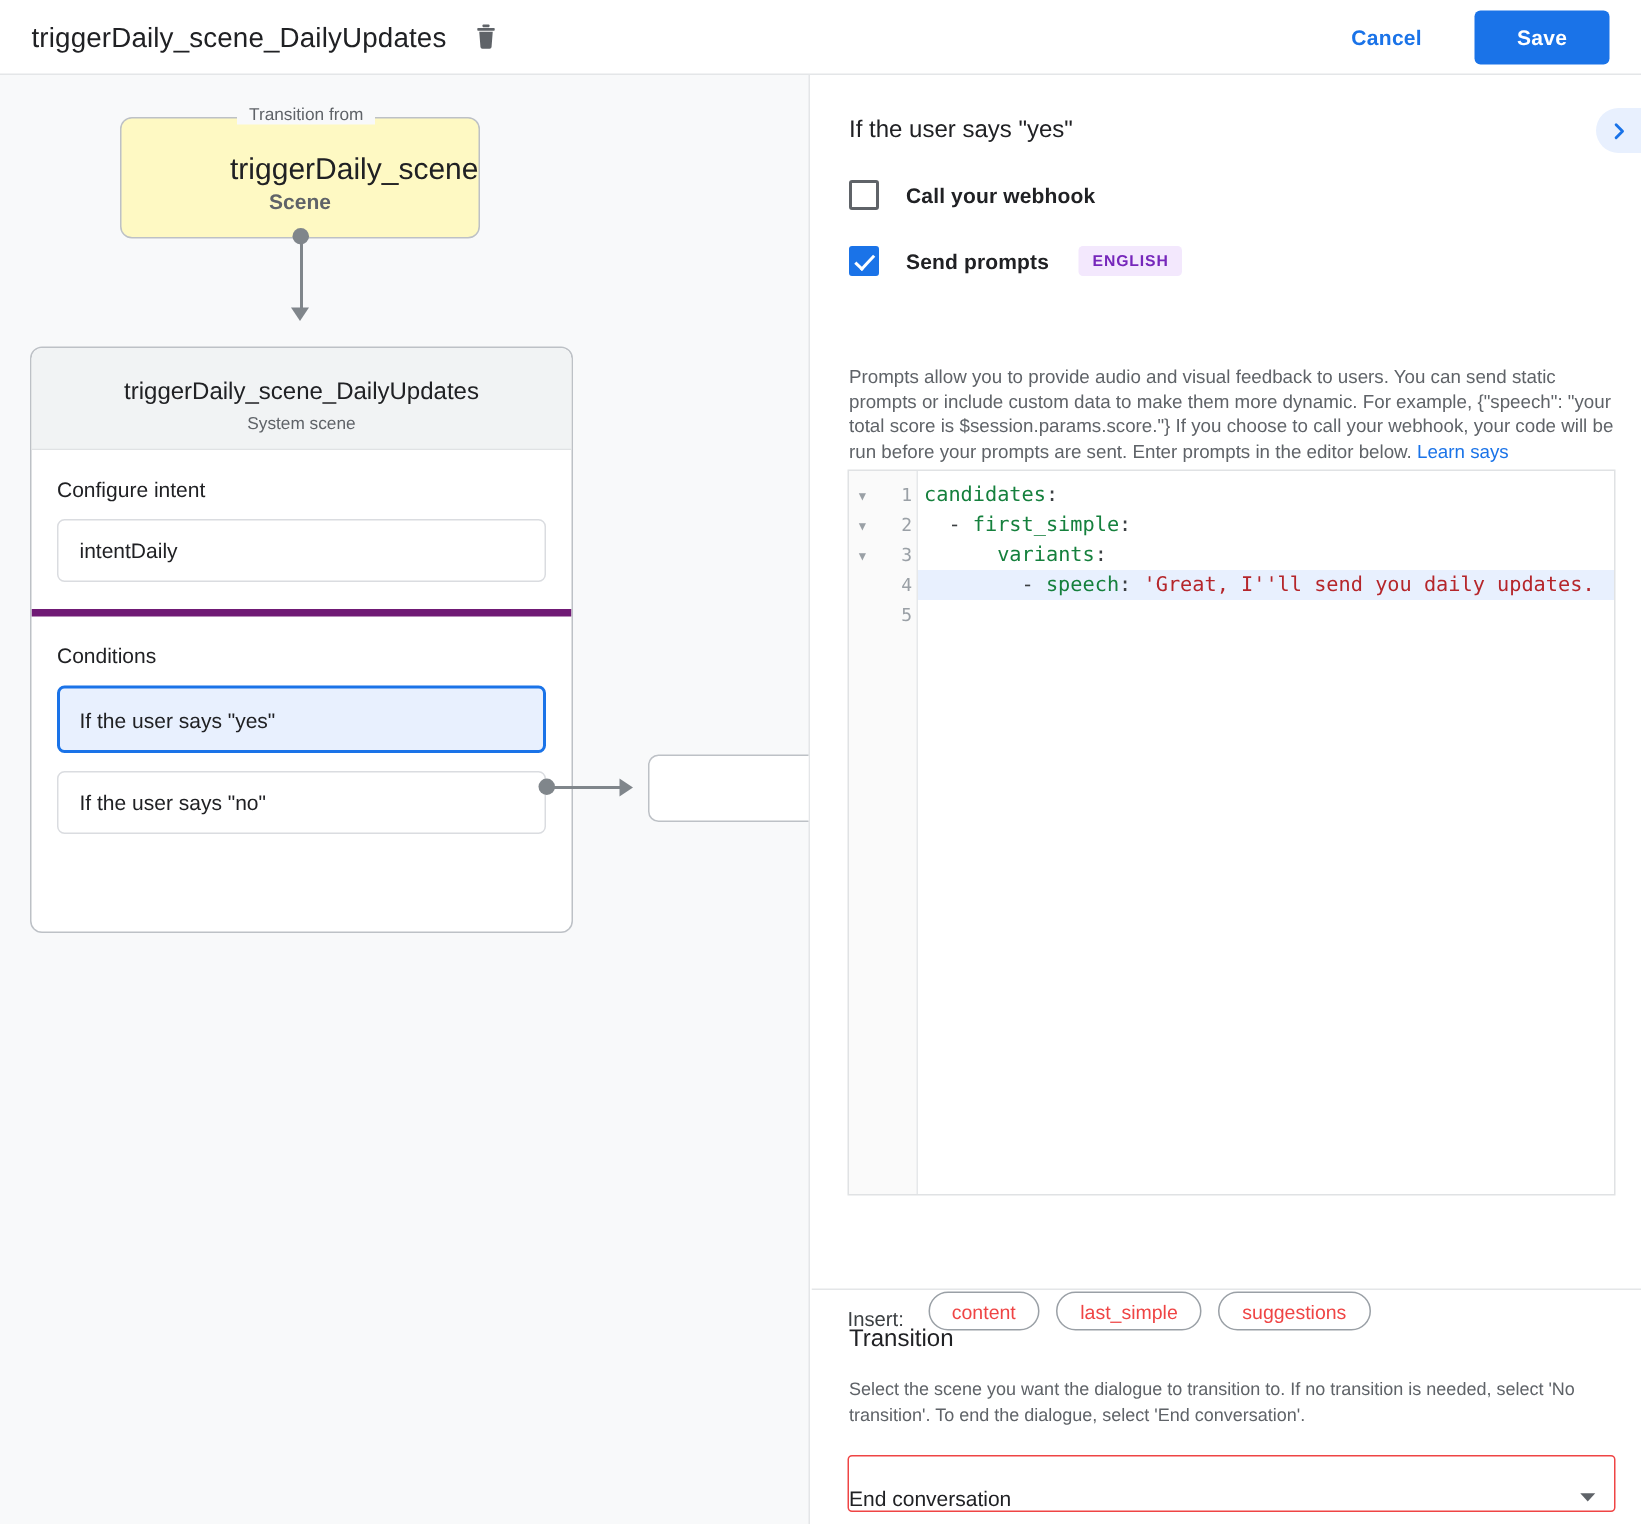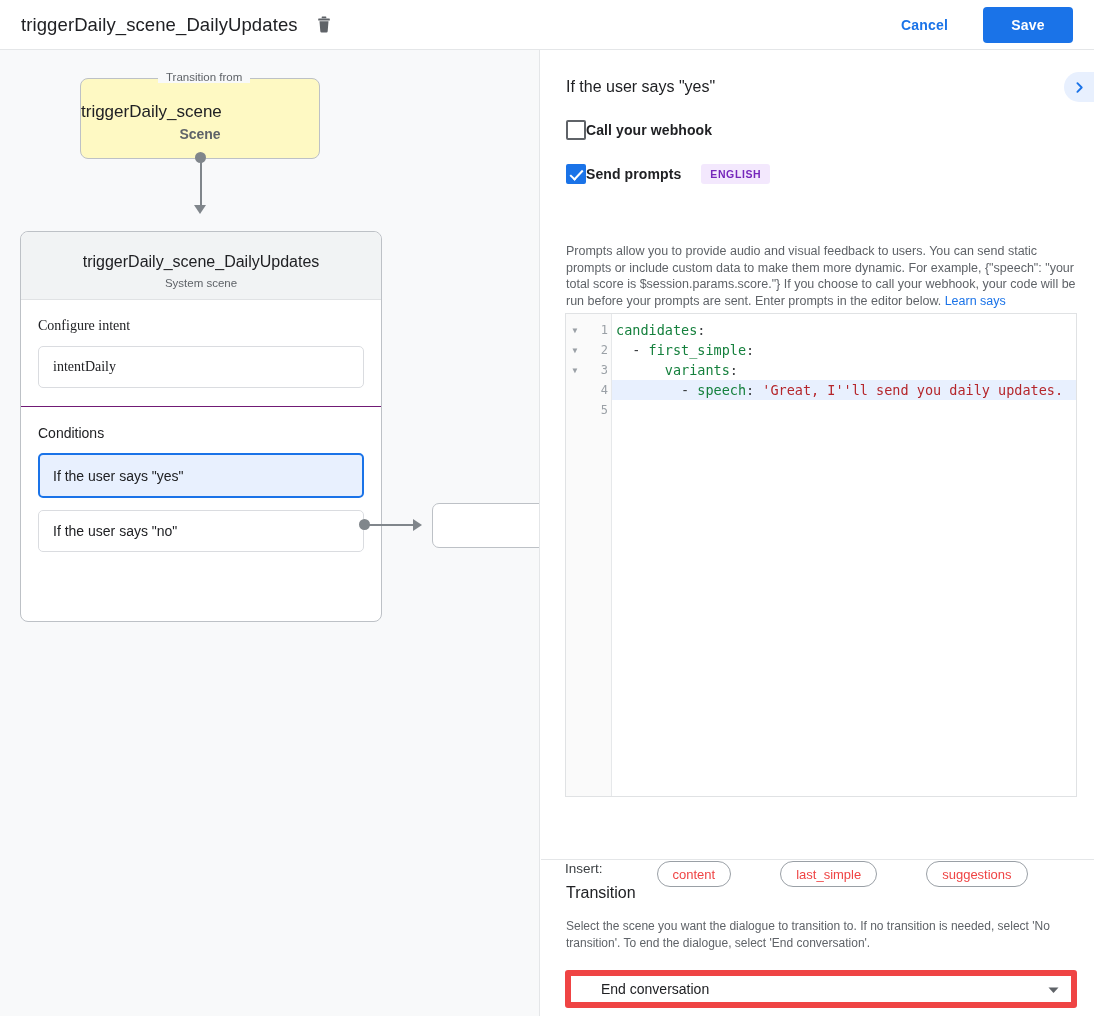--- a/index.html
+++ b/index.html
@@ -80,22 +80,22 @@
   }
 
   
   #transition-from-card {
     left: 80px; top: 28px; width: 240px; height: 81px;
     background: #fef9c3;
   }
   #transition-from-legend { left: 77px; }
   #transition-from-name {
     position: absolute; left: 0; right: 0; top: 23px;
-    text-align: left;
-    font-size: 17px; color: #202124;
+    text-align: right;
+    font-size: 20px; color: #202124;
   }
   #transition-from-sub {
     position: absolute; left: 0; right: 0; top: 47px;
     text-align: center;
     font-size: 14px; color: #5f6368; font-weight: bold;
   }
 
   
   #conn-dot {
     position: absolute; left: 195px; top: 102px;
@@ -133,21 +133,21 @@
     text-align: center; font-size: 16px; color: #202124;
   }
   #transition-to-sub {
     position: absolute; left: 0; right: 0; top: 45px;
     text-align: center; font-size: 11.5px; color: #5f6368;
   }
 
   .section {
     padding: 18px 17px 18px 17px;
   }
-  #intent-section { border-bottom: 1px solid #701a75; font-family: Liberation Serif, serif; }
+  #intent-section { border-bottom: 5px solid #701a75; }
   .section-label {
     font-size: 14px; color: #202124; margin-bottom: 12px;
   }
   .node-box {
     border: 1px solid #dadce0;
     border-radius: 5px;
     height: 42px;
     display: flex; align-items: center;
     padding-left: 14px;
     font-size: 14px;
@@ -230,21 +230,21 @@
   .cbox.checked::after {
     content: "";
     position: absolute;
     left: 5px; top: 1px;
     width: 5px; height: 11px;
     border: solid #fff;
     border-width: 0 2px 2px 0;
     transform: rotate(43deg);
   }
   .checklabel {
-    margin-left: 0;
+    margin-left: 18px;
     font-size: 14px;
     font-weight: bold;
     color: #202124;
     letter-spacing: .1px;
   }
   #lang-badge {
     margin-left: 20px;
     background: #f3e8fd;
     color: #7627bb;
     font-size: 10.5px;
@@ -329,21 +329,21 @@
   }
   .code-row.hl { background: #e8f0fe; }
   .tok-key { color: #15803d; }
   .tok-punct { color: #3c4043; }
   .tok-str { color: #b5262b; }
   .tok-dash { color: #3c4043; }
 
   
   #insert-row {
     position: absolute; left: 24px; top: 811px;
-    display: flex; align-items: flex-start; gap: 38px;
+    display: flex; align-items: flex-end;
   }
   #insert-label { font-size: 13.5px; color: #3c4043; margin-right: 16px; }
   .chip {
     border: 1px solid #9aa0a6;
     border-radius: 14px;
     height: 26px;
     padding: 0 15px;
     display: flex; align-items: center;
     font-size: 13px; color: #ef4444;
     margin-right: 11px;
@@ -362,25 +362,25 @@
   }
   #transition-desc {
     position: absolute; left: 25px; top: 868px;
     width: 508px;
     font-size: 12px; line-height: 16.5px;
     color: #5f6368;
   }
   #transition-select {
     position: absolute; left: 24px; top: 920px;
     width: 512px; height: 38px;
-    border: 6px solid #ef4444;
+    border: 1px solid #ef4444;
     border-radius: 3px;
     background: #fff;
-    display: flex; align-items: center;
-    padding: 0 12px 0 30px;
+    display: flex; align-items: flex-end;
+    padding: 0 12px 0 0;
     cursor: pointer;
   }
   #transition-select-value {
     flex: 1; font-size: 14px; color: #202124;
   }
 </style>
 </head>
 <body>
 
 <div id="topbar">

